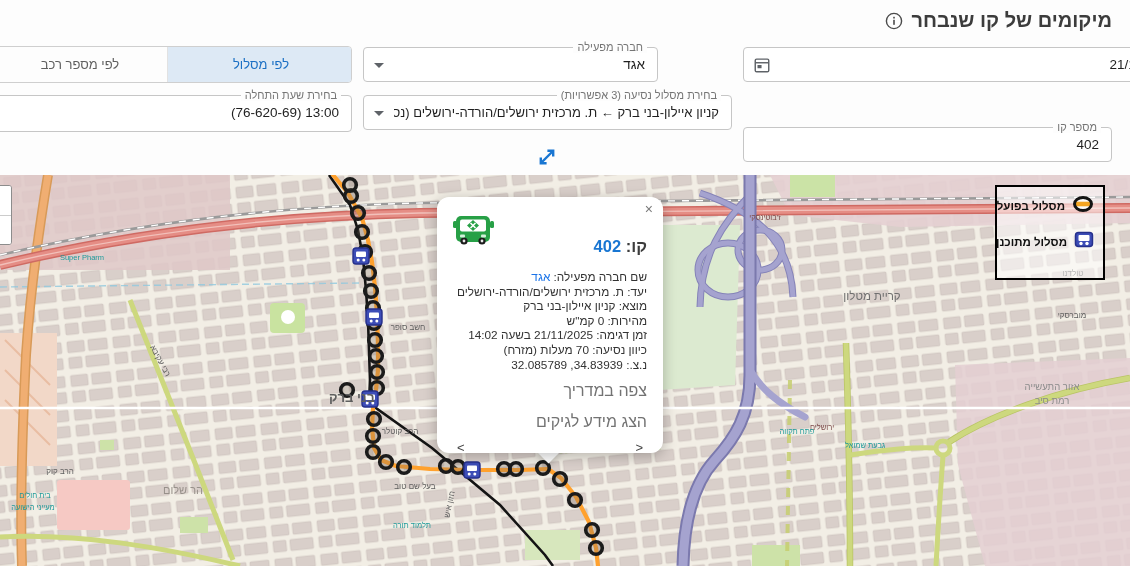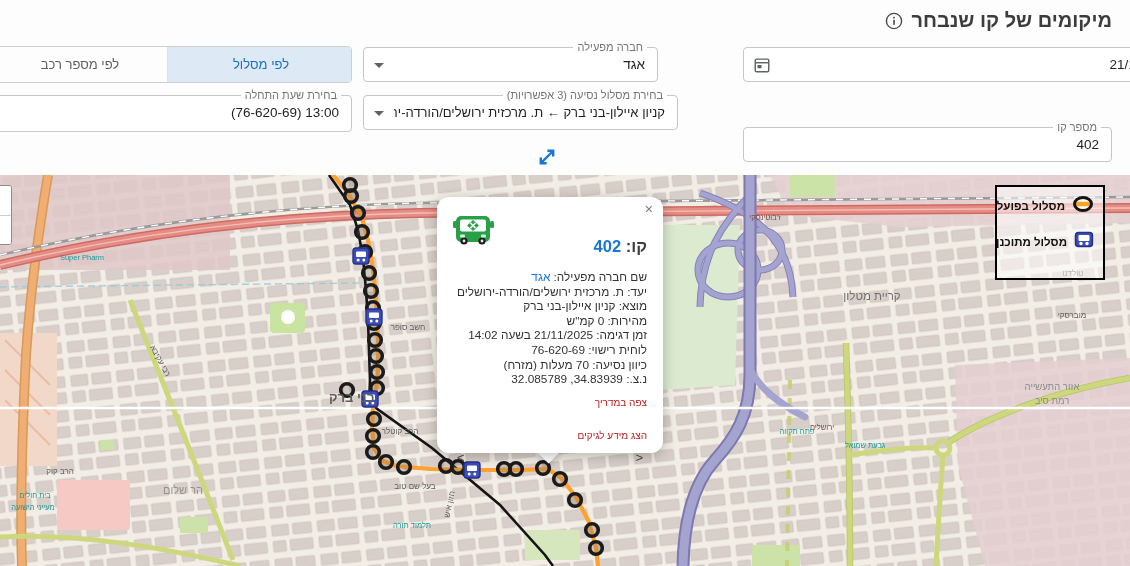--- a/index.html
+++ b/index.html
@@ -87,23 +87,23 @@
   }
   .popup-close{
     position:absolute;top:5px;left:auto;right:10px;font-size:14px;color:#7a7a7a;
     cursor:pointer;line-height:14px;
   }
   .popup-head{display:flex;justify-content:space-between;align-items:flex-start;margin-top:4px;}
   .popup-title{font-size:16.5px;font-weight:bold;color:#3d3d3d;margin-top:24px;}
   .popup-title .line-num{color:#1976d2;}
   .popup-fields{margin-top:14px;font-size:11.8px;line-height:14.6px;color:#333;}
   .pf .lnk{color:#1a73e8;cursor:pointer;}
-  .plink{color:#b91c1c;font-size:10px;font-weight:500;cursor:pointer;}
+  .plink{color:#737373;font-size:16px;font-weight:500;cursor:pointer;}
   .plink.l1{margin-top:10px;}
-  .plink.l2{margin-top:22px;}
+  .plink.l2{margin-top:13px;}
   .popup-nav{display:flex;justify-content:space-between;margin-top:9px;padding:0 2px;
     font-size:13px;color:#444;direction:ltr;}
   .popup-nav span{cursor:pointer;padding:0 2px;}
 </style>
 </head>
 <body>
 
 <div class="page-title">
   <span>מיקומים של קו שנבחר</span>
   <span class="info-icon">
@@ -136,21 +136,21 @@
 <div class="tabgroup">
   <div class="tab left">לפי מספר רכב</div>
   <div class="tab selected">לפי מסלול</div>
 </div>
 
 <div class="field" style="left:743px;top:95px;width:369px;margin-top:32px;">
   <span class="flabel">מספר קו</span>
   <span class="fvalue">402</span>
 </div>
 
-<div class="field" style="left:363px;top:95px;width:315px;">
+<div class="field" style="left:363px;top:95px;width:369px;">
   <span class="flabel">בחירת מסלול נסיעה (3 אפשרויות)</span>
   <span class="fvalue" style="font-size:13px;">קניון איילון-בני ברק ← ת. מרכזית ירושלים/הורדה-ירושלים  (נסיעה חלופי...</span>
   <span class="caret"></span>
 </div>
 
 <div class="field" style="left:-20px;top:95px;width:372px;height:37px;">
   <span class="flabel">בחירת שעת התחלה</span>
   <span class="fvalue">13:00 (76-620-69)</span>
 </div>
 
@@ -383,21 +383,20 @@
           <rect x="28" y="21.5" width="5" height="3" rx="1" fill="#d2f0da"></rect>
         </svg>
       </span>
     </div>
     <div class="popup-fields">
         <div class="pf"><span>שם חברה מפעילה: </span><span class="lnk">אגד</span></div>
         <div class="pf"><span>יעד: </span><span>ת. מרכזית ירושלים/הורדה-ירושלים</span></div>
         <div class="pf"><span>מוצא: </span><span>קניון איילון-בני ברק</span></div>
         <div class="pf"><span>מהירות: </span><span>0 קמ"ש</span></div>
         <div class="pf"><span>זמן דגימה: </span><span>21/11/2025 בשעה 14:02</span></div>
-        <div class="pf"><span>לוחית רישוי: </span><span>76-620-69</span></div>
         <div class="pf"><span>כיוון נסיעה: </span><span>70 מעלות (מזרח)</span></div>
         <div class="pf"><span>נ.צ.: </span><span>34.83939, 32.085789</span></div>
       </div>
     <div>
         <div class="plink l1">צפה במדריך</div>
         <div class="plink l2">הצג מידע לגיקים</div>
       </div>
     <div class="popup-nav">
       <span>&lt;</span>
       <span>&gt;</span>

